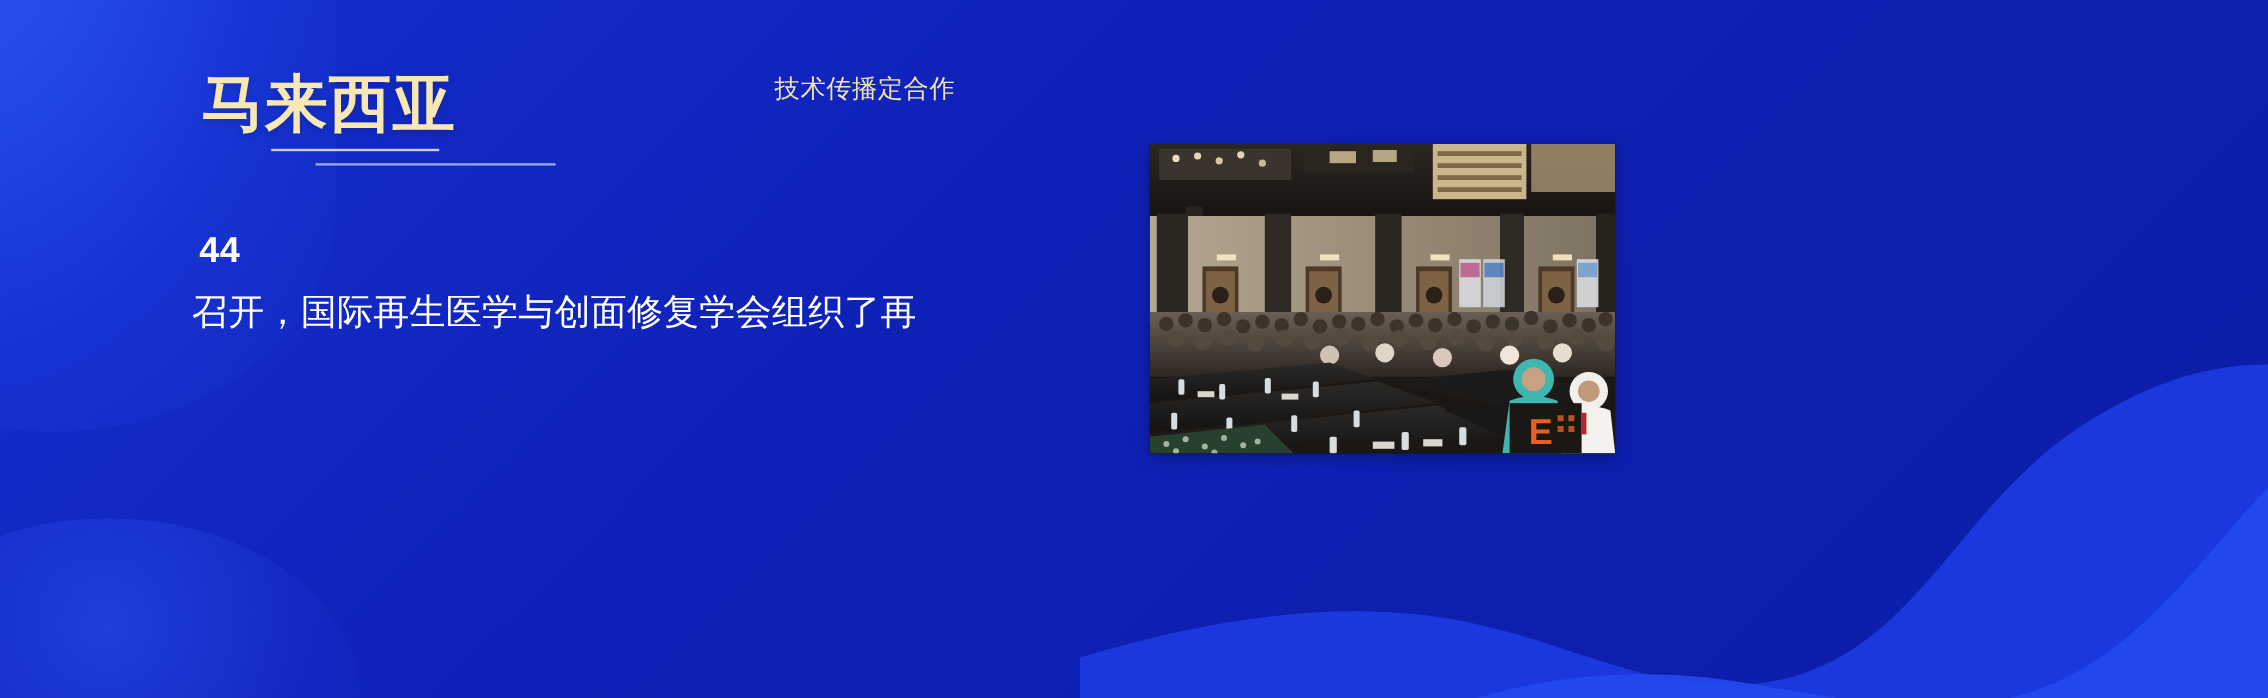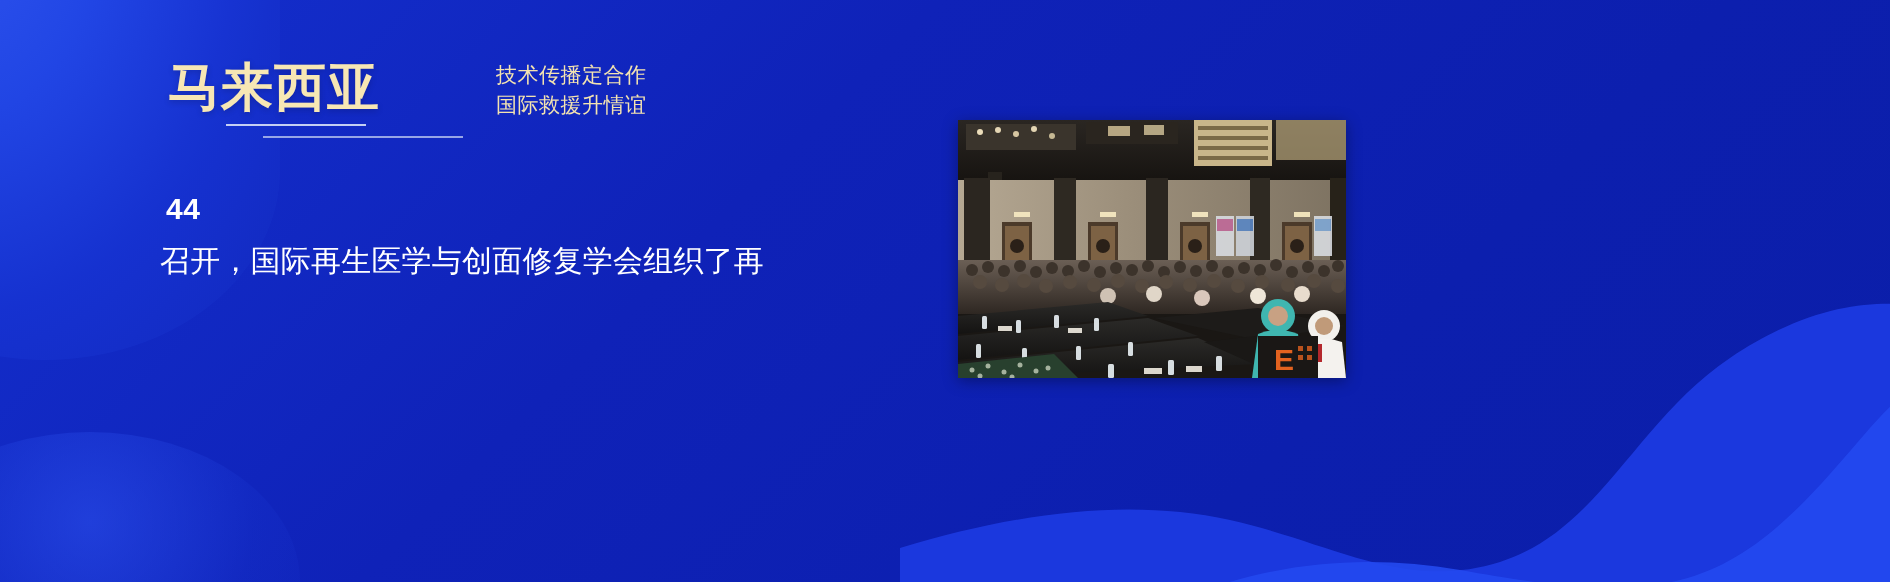--- a/index.html
+++ b/index.html
@@ -94,21 +94,21 @@
     background: #b9c6ef;
     opacity: 0.8;
   }
 
   
   .subtitle {
     position: absolute;
     left: 496px;
     top: 60px;
     width: 300px;
-    text-align: left;
+    text-align: right;
     color: #f3e3b0;
     font-size: 21px;
     line-height: 1.45;
     letter-spacing: 0.5px;
   }
   .subtitle div { white-space: nowrap; }
 
   
   .number-badge {
     position: absolute;
@@ -162,21 +162,20 @@
   </div>
 
   <div class="title-wrap">
     <div class="slide-title">马来西亚</div>
     <div class="title-rule-1"></div>
     <div class="title-rule-2"></div>
   </div>
 
   <div class="subtitle">
     <div>技术传播定合作</div>
-    <div>国际救援升情谊</div>
   </div>
 
   <div class="number-badge">44</div>
 
   <div class="body-text">
     <div>召开，国际再生医学与创面修复学会组织了再</div>
   </div>
 
   <div class="photo">
     <svg viewBox="0 0 388 258" preserveAspectRatio="none" aria-hidden="true">

